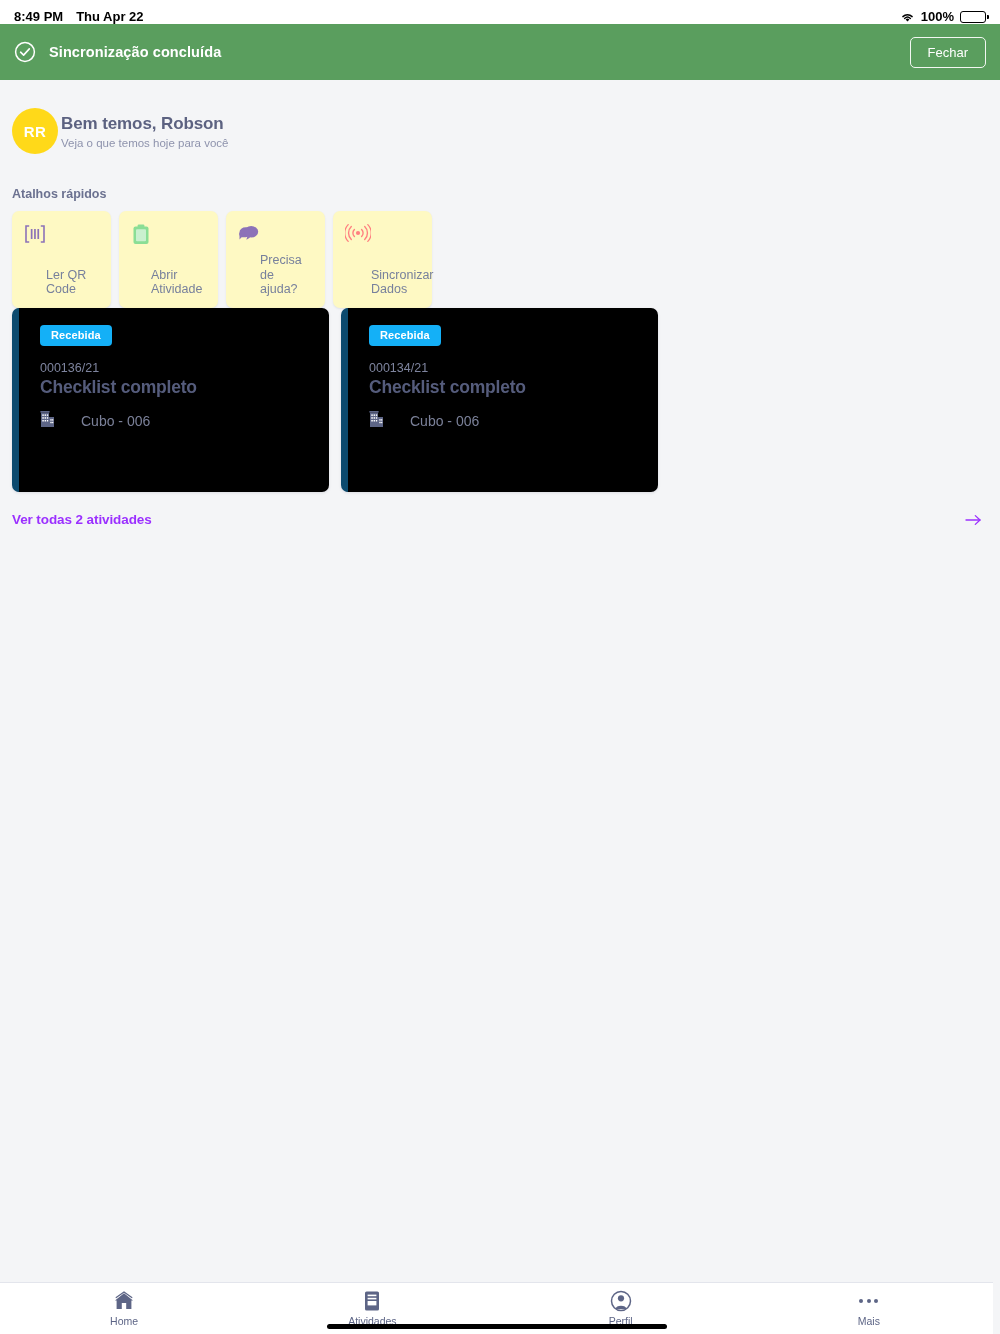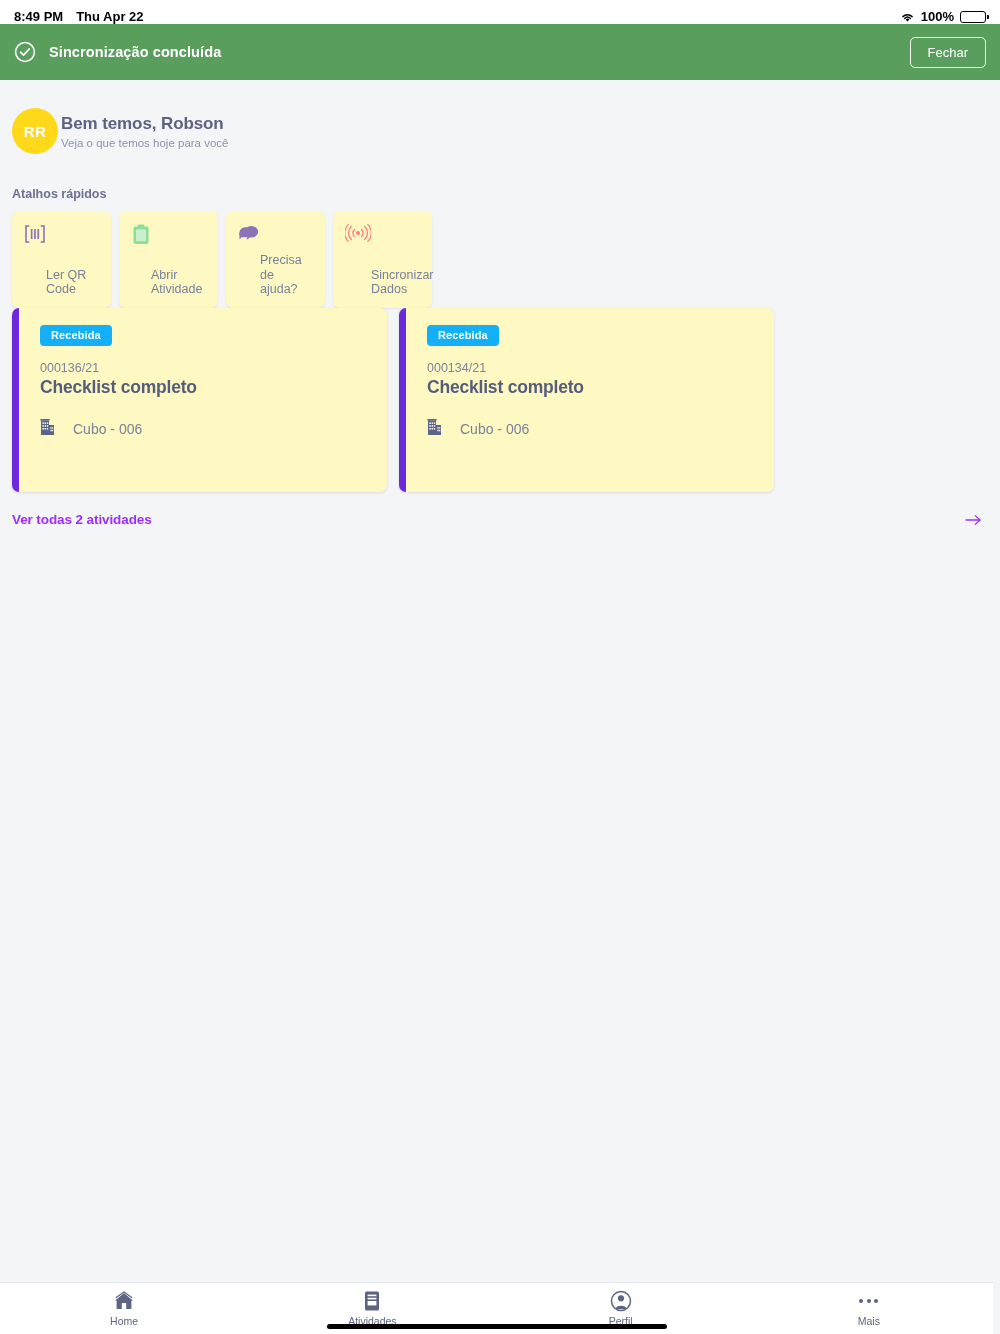--- a/index.html
+++ b/index.html
@@ -84,41 +84,41 @@
   }
   .shortcut-icon { height: 30px; display: flex; align-items: flex-start; }
   .shortcut-label {
     margin-top: auto;
     font-size: 12.5px; color: #77809c; line-height: 1.18;
   }
 
   
   .cards { display: flex; gap: 12px; }
   .card {
-    width: 375px; height: 184px;
-    background: #fef9c3;
+    width: 317px; height: 184px;
+    background: #000000;
     border-radius: 7px;
     box-shadow: 0 1px 3px rgba(60,64,90,.13);
-    border-left: 7px solid #6d28d9;
+    border-left: 7px solid #0c4a6e;
     padding: 17px 16px 0 21px;
     position: relative;
     cursor: pointer;
   }
   .badge {
     display: inline-block;
     background: #14b0f7;
     color: #ffffff;
     font-size: 11px; font-weight: 600;
     border-radius: 4px;
     padding: 4px 11px 5px 11px;
     letter-spacing: .1px;
   }
   .card-code { font-size: 12.5px; color: #7e849e; margin-top: 15px; }
   .card-title { font-size: 17.5px; font-weight: 700; color: #555c7c; margin-top: 2px; letter-spacing: -.2px; }
-  .card-loc { display: flex; align-items: center; gap: 18px; margin-top: 20px; }
+  .card-loc { display: flex; align-items: center; gap: 26px; margin-top: 12px; }
   .card-loc-text { font-size: 14px; color: #7b8199; }
 
   
   .seeall {
     margin-top: 20px;
     display: flex; align-items: center;
     cursor: pointer;
   }
   .seeall-text { font-size: 13.5px; font-weight: 700; color: #9b30ff; letter-spacing: -.1px; }
   .seeall-arrow { margin-left: auto; padding-right: 6px; display:flex; }

